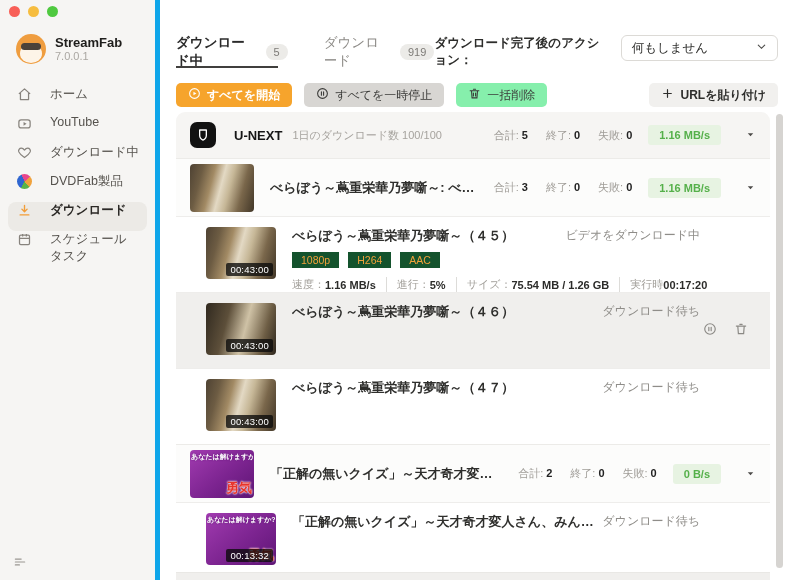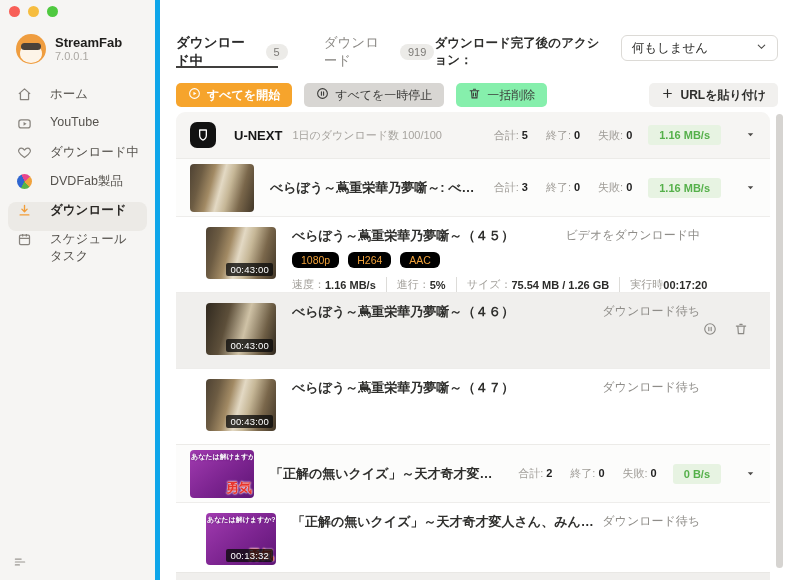--- a/index.html
+++ b/index.html
@@ -85,21 +85,21 @@
     text-shadow:0 0 2px #fff,0 0 2px #fff;}
   .dur{position:absolute;bottom:3px;right:3px;background:rgba(10,10,10,.78);color:#fff;
     font-size:9.5px;padding:1px 4px;border-radius:2px;letter-spacing:.2px;}
   .item{display:flex;padding:10px 14px 10px 30px;background:#fff;border-top:1px solid #eeedeb;position:relative;}
   .item.alt{background:#f0efed;}
   .item-body{flex:1;margin-left:16px;min-width:0;display:flex;flex-direction:column;}
   .item-top{display:flex;align-items:flex-start;}
   .i-title{font-size:13px;font-weight:600;color:#2f2f2d;white-space:nowrap;overflow:hidden;text-overflow:ellipsis;}
   .i-status{margin-left:auto;margin-right:56px;font-size:12px;color:#8f8d89;white-space:nowrap;}
   .tags{display:flex;gap:9px;margin-top:7px;}
-  .tag{background:#000000;color:#f0a13a;font-size:10.5px;padding:2px 9px;border-radius:6px;}
+  .tag{background:#14532d;color:#f0a13a;font-size:10.5px;padding:2px 9px;border-radius:0;}
   .meta{display:flex;align-items:center;margin-top:9px;font-size:11px;color:#a3a09b;}
   .meta .m-seg{display:flex;align-items:center;white-space:nowrap;}
   .meta .m-seg + .m-seg{border-left:1px solid #dddcd9;margin-left:10px;padding-left:10px;}
   .meta b{color:#2c2c2a;font-weight:700;}
   .pbar{margin-top:8px;height:4px;border-radius:2px;background:#e6e5e2;overflow:hidden;width:98%;}
   .pfill{height:100%;border-radius:2px;background:#3f7ef0;}
   .item-actions{position:absolute;right:22px;top:50%;transform:translateY(-50%);
     display:flex;gap:17px;color:#8b8985;}
   .item-actions svg{width:14px;height:14px;cursor:pointer;}
   .filler{flex:1;background:#f0efed;border-top:1px solid #e9e8e5;}

